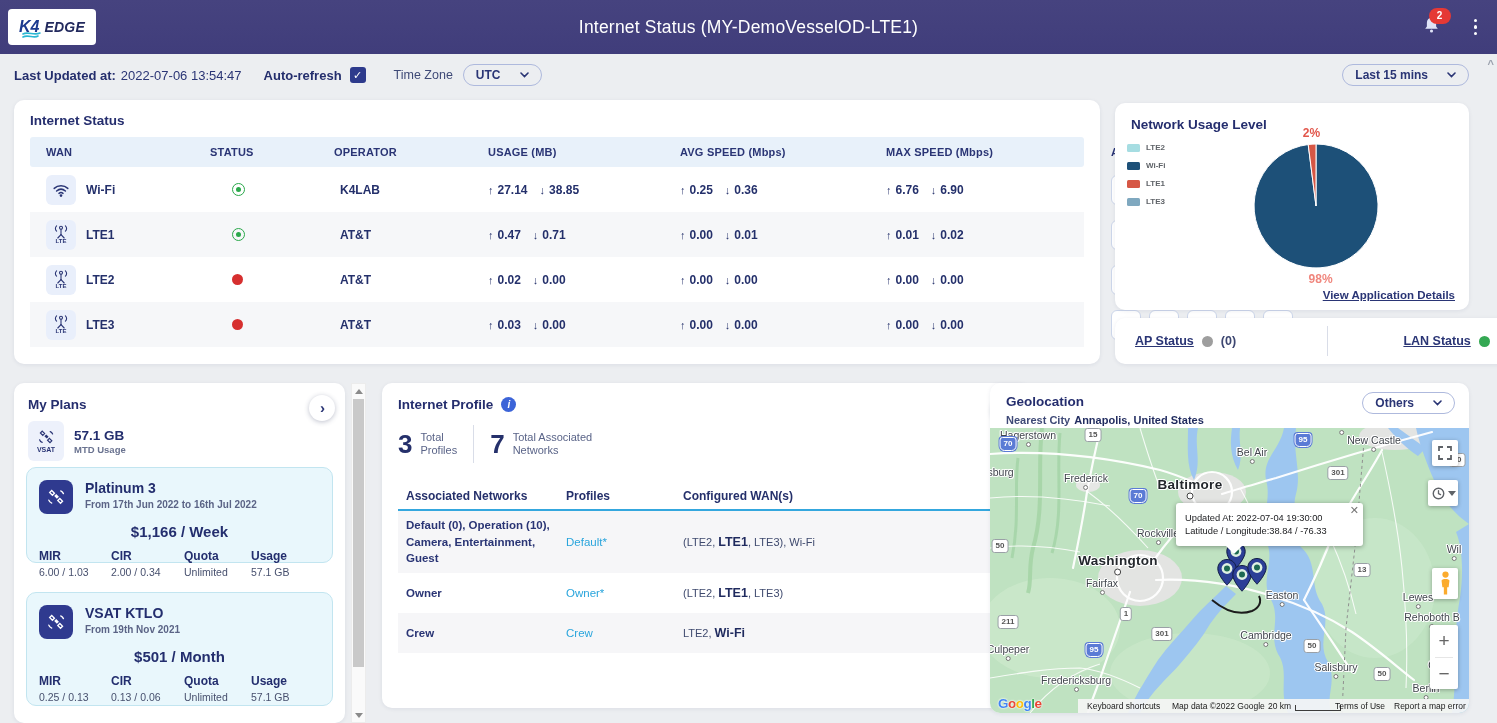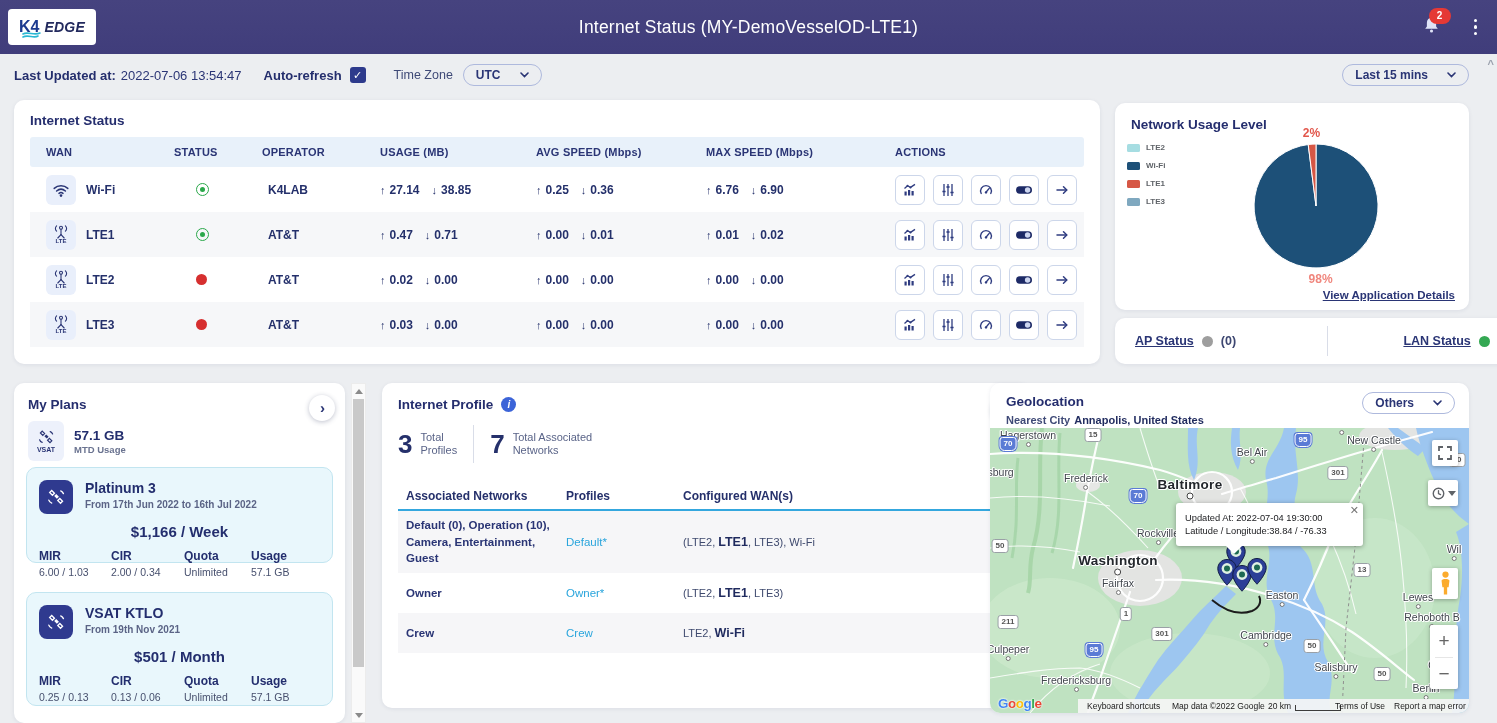--- a/index.html
+++ b/index.html
@@ -2,21 +2,21 @@
 <html><head>
 <meta charset="utf-8">
 <style>
   html,body{margin:0;padding:0;}
   body{font-family:"Liberation Sans",sans-serif;background:#eceef1;}
   .canvas{position:relative;width:1497px;height:723px;background:#eceef1;overflow:hidden;}
 
   
   .navbar{position:absolute;top:0;left:0;width:100%;height:54px;background:linear-gradient(180deg,#46437f,#403d7b);}
   .logo-box{position:absolute;left:8px;top:9px;width:88px;height:36px;background:#fff;border-radius:4px;display:flex;align-items:center;justify-content:center;gap:1px;cursor:pointer;}
-  .logo-k4{font-weight:900;font-size:16px;color:#1c3a8f;position:relative;}
+  .logo-k4{font-style:italic;font-weight:900;font-size:16px;color:#1c3a8f;position:relative;}
   .logo-edge{font-style:italic;font-weight:800;font-size:14px;color:#232a5e;letter-spacing:.2px;}
   .nav-title{position:absolute;left:0;right:0;top:0;height:54px;display:flex;align-items:center;justify-content:center;color:#fff;font-size:17.5px;font-weight:400;letter-spacing:.2px;}
   .nav-right{position:absolute;right:16px;top:0;height:54px;display:flex;align-items:center;gap:28px;}
   .bell-wrap{position:relative;cursor:pointer;}
   .bell-badge{position:absolute;top:-7px;right:-9px;min-width:16px;height:16px;border-radius:8px;background:#e53935;color:#fff;font-size:10px;font-weight:700;display:flex;align-items:center;justify-content:center;padding:0 3px;}
   .kebab{display:flex;flex-direction:column;gap:3px;cursor:pointer;padding:4px;}
   .kebab i{width:3.5px;height:3.5px;border-radius:50%;background:#fff;}
 
   
   .subheader{position:absolute;top:54px;left:0;width:100%;height:42px;display:flex;align-items:center;padding:0 14px;box-sizing:border-box;}
@@ -30,21 +30,21 @@
   .range-pill{margin-left:auto;margin-right:14px;}
   .page-up{position:absolute;top:58px;right:3px;color:#9aa0ad;font-size:11px;font-weight:700;}
 
   
   .card{position:absolute;background:#fff;border-radius:10px;box-shadow:0 1px 4px rgba(30,40,90,.08);}
   .card-title{font-size:13.5px;font-weight:700;color:#252e6e;}
 
   
   .status-card{left:14px;top:100px;width:1086px;height:264px;}
   .status-card .card-title{padding:13px 16px 9px;}
-  .ws-grid{display:grid;grid-template-columns:142px 90px 118px 156px 170px 189px 189px;align-items:center;}
+  .ws-grid{display:grid;grid-template-columns:142px 90px 118px 156px 170px 189px 189px;align-items:center;gap:36px;}
   .ws-head{margin:0 16px;height:30px;background:#e8f1fa;border-radius:3px;}
   .ws-head .hc{font-size:11px;font-weight:700;color:#2a3575;letter-spacing:.2px;}
   .ws-rows{margin:0 16px;}
   .ws-row{height:45px;}
   .ws-row.alt{background:#f6f7f9;}
   .c-wan{padding-left:16px;display:flex;align-items:center;gap:10px;}
   .hc.c-wan{display:block;}
   .wan-ic{width:30px;height:30px;border-radius:6px;background:#e9effb;display:flex;flex-direction:column;align-items:center;justify-content:center;}
   .wan-ic .lte-t{font-size:6px;font-weight:700;color:#2a3575;margin-top:-1px;}
   .wan-name{font-size:12px;font-weight:700;color:#24306b;}
@@ -843,21 +843,21 @@
       <div id="map-cities">
           <span class="map-city" style="left: 38px; top: 10px;">Hagerstown</span>
           <span class="map-city" style="left: -4px; top: 47px;">Martinsburg</span>
           <span class="map-city" style="left: 96px; top: 53px;">Frederick</span>
           <span class="map-city" style="left: 262px; top: 27px;">Bel Air</span>
           <span class="map-city" style="left: 352px; top: -2px;">Newark</span>
           <span class="map-city" style="left: 384px; top: 15px;">New Castle</span>
           <span class="map-city big" style="left: 200px; top: 60px;">Baltimore</span>
           <span class="map-city" style="left: 168px; top: 108px;">Rockville</span>
           <span class="map-city big" style="left: 128px; top: 136px;">Washington</span>
-          <span class="map-city" style="left: 128px; top: 158px;">Fairfax</span>
+          <span class="map-city" style="left: 112px; top: 158px;">Fairfax</span>
           <span class="map-city" style="left: 336px; top: 98px;">Dover</span>
           <span class="map-city" style="left: 292px; top: 170px;">Easton</span>
           <span class="map-city" style="left: 276px; top: 210px;">Cambridge</span>
           <span class="map-city" style="left: 346px; top: 242px;">Salisbury</span>
           <span class="map-city" style="left: 18px; top: 224px;">Culpeper</span>
           <span class="map-city" style="left: 86px; top: 255px;">Fredericksburg</span>
           <span class="map-city" style="left: 428px; top: 172px;">Lewes</span>
           <span class="map-city" style="left: 442px; top: 192px;">Rehoboth B</span>
           <span class="map-city" style="left: 448px; top: 240px;">Oce</span>
           <span class="map-city" style="left: 436px; top: 263px;">Berlin</span>

